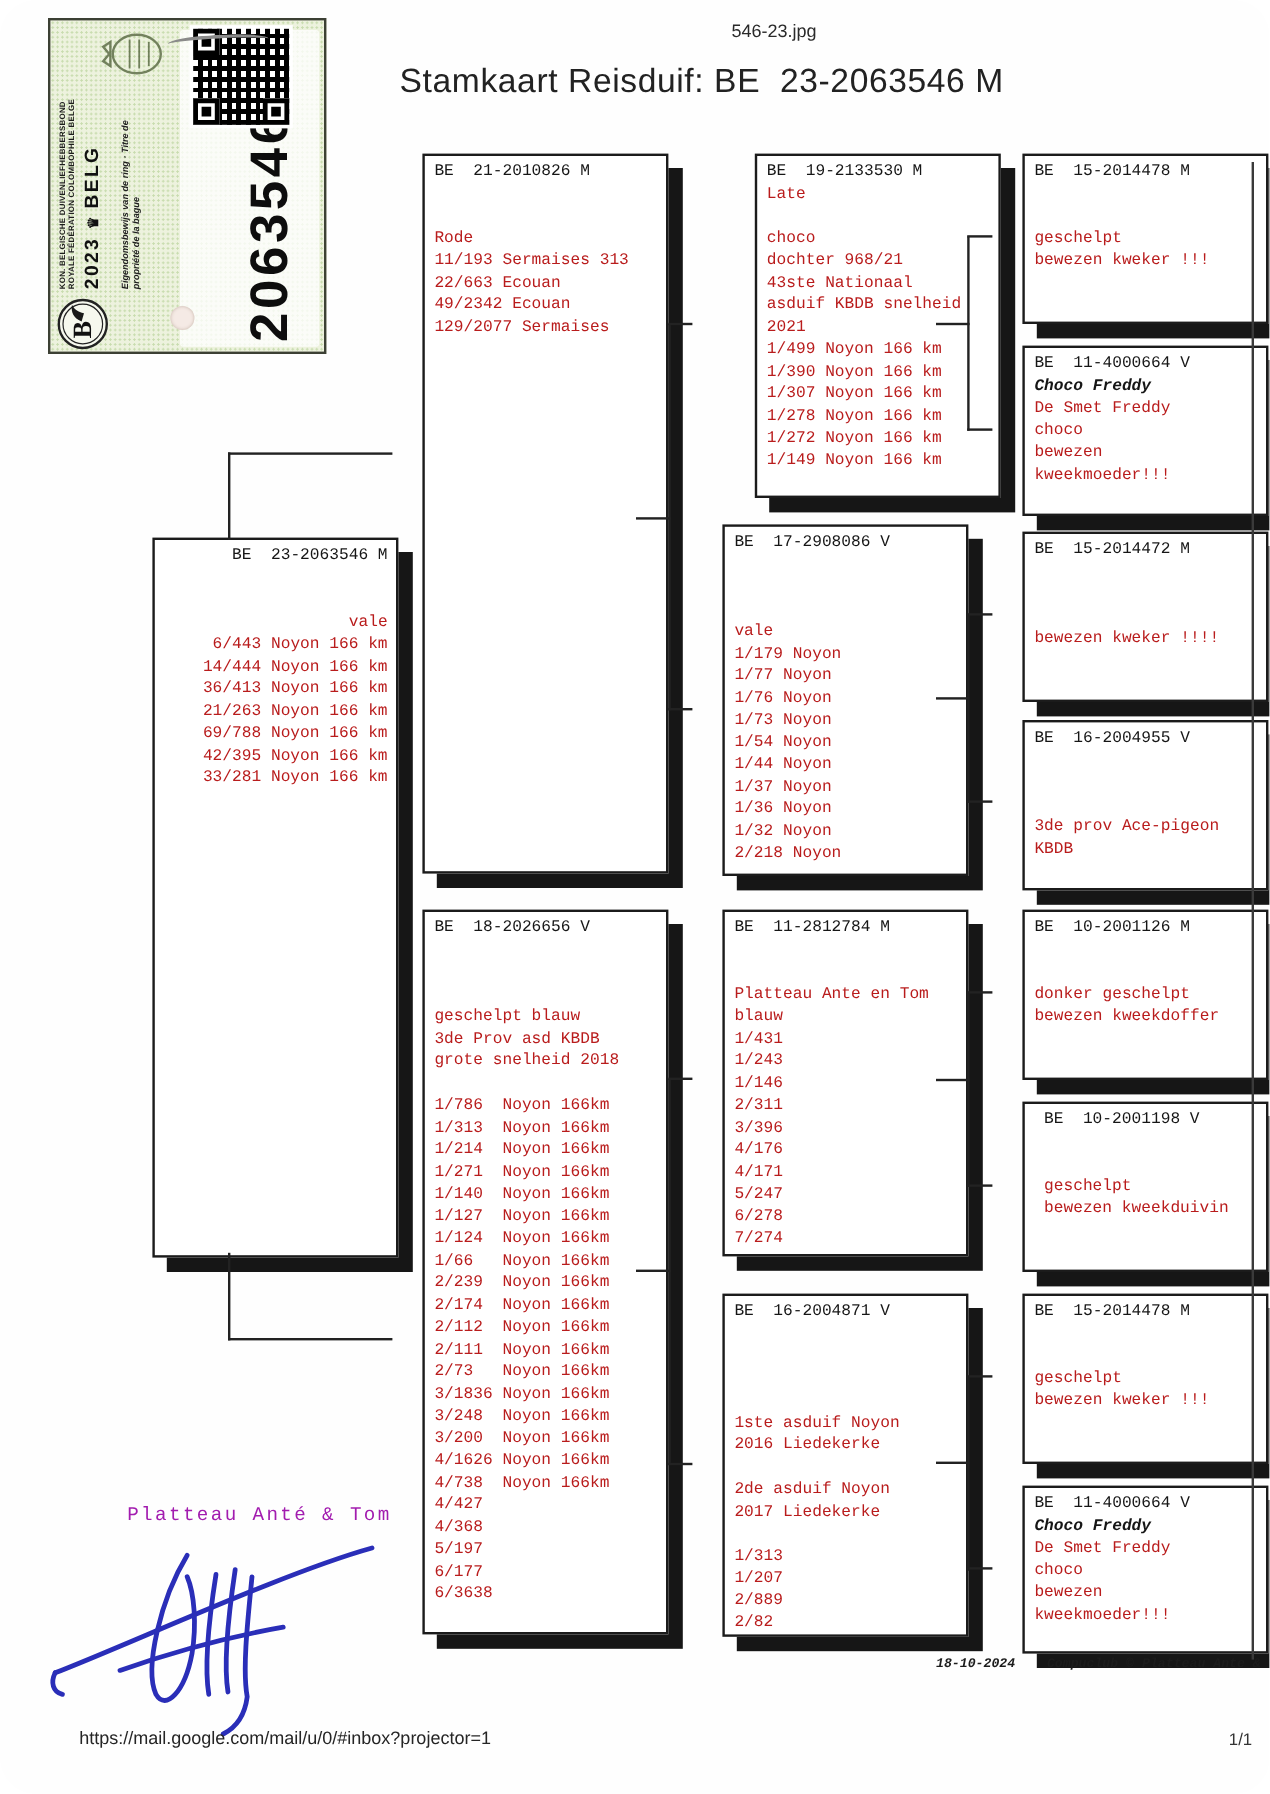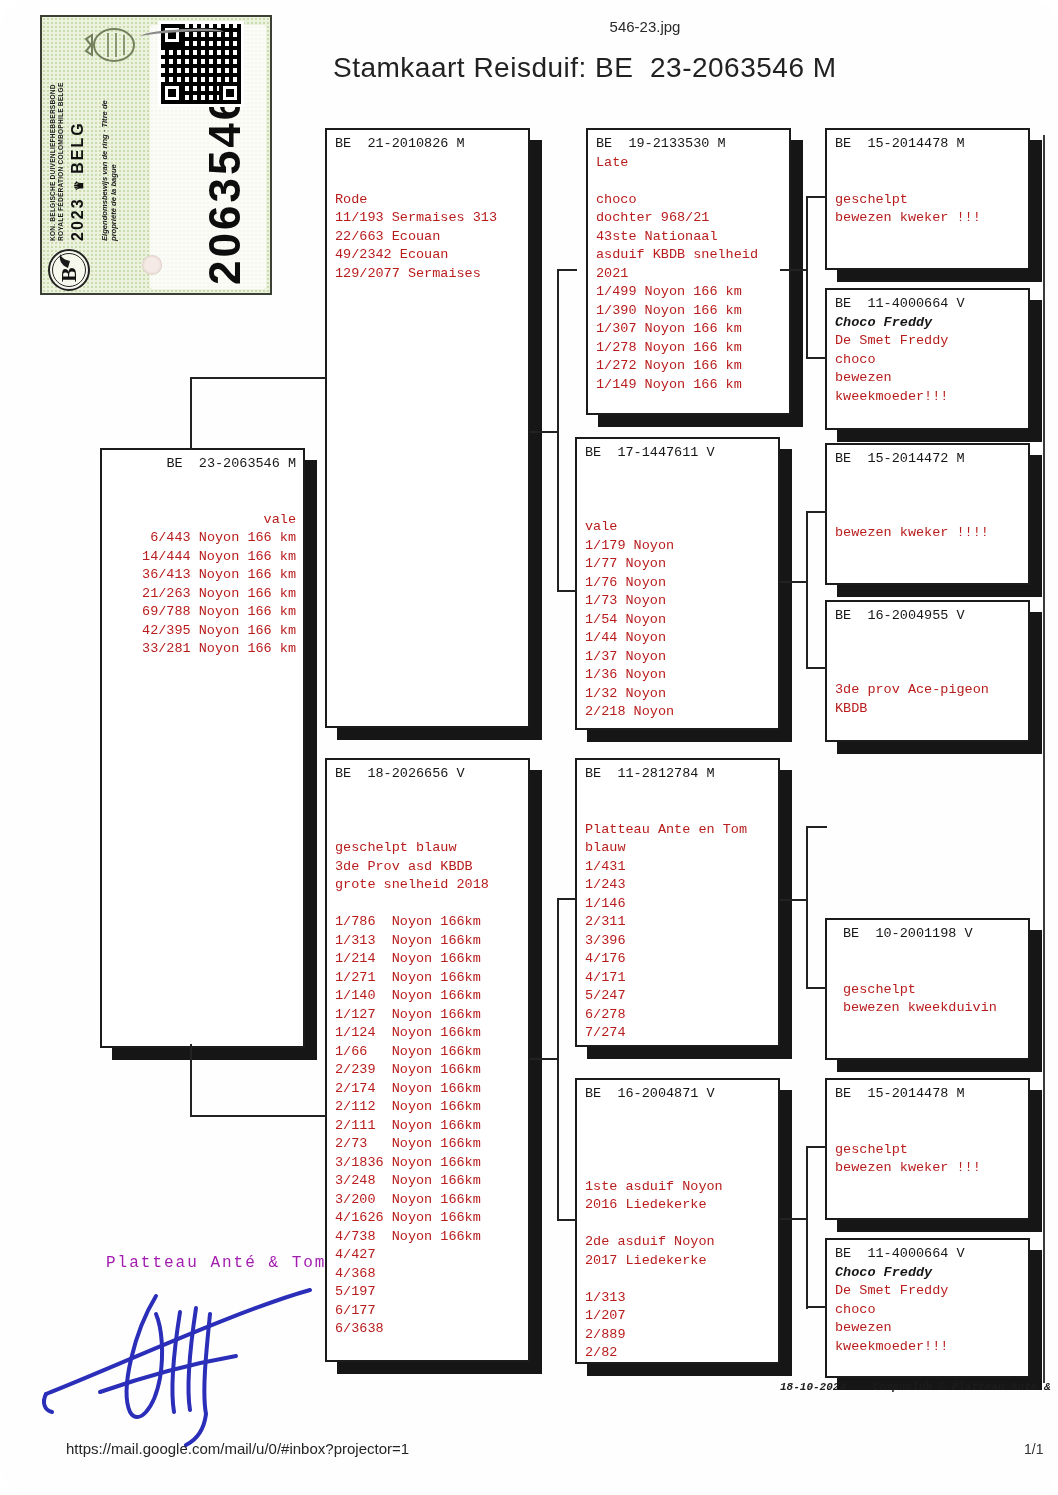--- a/index.html
+++ b/index.html
@@ -42,29 +42,29 @@
   .qr .f{position:absolute;width:22px;height:22px;background:#000;
          box-shadow:inset 0 0 0 4px #000, inset 0 0 0 7px #fff;}
   .qr .tl{left:3px;top:3px;} .qr .tr{right:3px;top:3px;} .qr .bl{left:3px;bottom:3px;}
   .hole{position:absolute;left:100px;top:238px;width:20px;height:20px;border-radius:50%;
         background:#f5eae5;box-shadow:inset 0 0 3px #c5b3a8;}
   .pen-mark{position:absolute;left:98px;top:12px;width:84px;height:8px;
             border-top:3px solid #8a8a8a;border-radius:50%;transform:rotate(-3deg);}
 
   
   .pbox{position:absolute;background:#fff;border:2px solid #1b1b1b;box-sizing:border-box;
-        box-shadow:12px 12px 0 0 #161616;padding:5px 7px 0 8px;overflow:hidden;}
+        box-shadow:12px 12px 0 0 #161616;padding:5px 7px 0 8px;overflow:hidden;margin-left:27px;}
   .hd{font:13.5px/18.5px "Liberation Mono",monospace;white-space:pre;color:#161616;}
   .it{font:italic bold 13.5px/18.5px "Liberation Mono",monospace;color:#161616;white-space:pre;}
   .bd{font:13.5px/18.5px "Liberation Mono",monospace;white-space:pre;color:#b91c1c;}
 
   .b-subject{left:100px;top:448px;width:205px;height:600px;text-align:right;}
   .b-sire{left:325px;top:128px;width:205px;height:600px;}
   .b-dam{left:325px;top:758px;width:205px;height:604px;}
-  .b-g19{left:586px;top:128px;width:205px;height:287px;}
+  .b-g19{left:602px;top:128px;width:205px;height:287px;}
   .b-g17{left:575px;top:437px;width:205px;height:293px;}
   .b-g11{left:575px;top:758px;width:205px;height:289px;}
   .b-g16{left:575px;top:1078px;width:205px;height:286px;}
   .b-p1{left:825px;top:128px;width:205px;height:142px;}
   .b-p2{left:825px;top:288px;width:205px;height:142px;}
   .b-p3{left:825px;top:443px;width:205px;height:142px;}
   .b-p4{left:825px;top:600px;width:205px;height:142px;}
   .b-p5{left:825px;top:758px;width:205px;height:142px;}
   .b-p6{left:825px;top:918px;width:205px;height:142px;padding-left:16px;}
   .b-p7{left:825px;top:1078px;width:205px;height:142px;}
@@ -198,21 +198,21 @@
 asduif KBDB snelheid
 2021
 1/499 Noyon 166 km
 1/390 Noyon 166 km
 1/307 Noyon 166 km
 1/278 Noyon 166 km
 1/272 Noyon 166 km
 1/149 Noyon 166 km</div>
   </div>
   <div class="pbox b-g17">
-    <div class="hd">BE  17-1447611 V</div>
+    <div class="hd">BE  17-2908086 V</div>
     <div class="it"></div>
     <div class="bd">
 
 
 vale
 1/179 Noyon
 1/77 Noyon
 1/76 Noyon
 1/73 Noyon
 1/54 Noyon
@@ -284,20 +284,28 @@
   </div>
   <div class="pbox b-p4">
     <div class="hd">BE  16-2004955 V</div>
     <div class="it"></div>
     <div class="bd">
 
 
 3de prov Ace-pigeon
 KBDB</div>
   </div>
+  <div class="pbox b-p5">
+    <div class="hd">BE  10-2001126 M</div>
+    <div class="it"></div>
+    <div class="bd">
+
+donker geschelpt
+bewezen kweekdoffer</div>
+  </div>
   <div class="pbox b-p6">
     <div class="hd">BE  10-2001198 V</div>
     <div class="it"></div>
     <div class="bd">
 
 geschelpt
 bewezen kweekduivin</div>
   </div>
   <div class="pbox b-p7">
     <div class="hd">BE  15-2014478 M</div>

